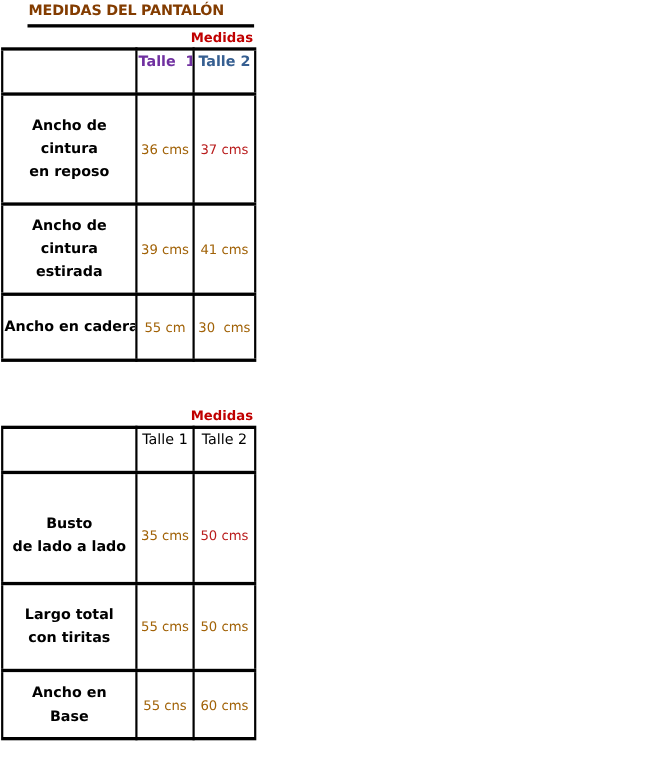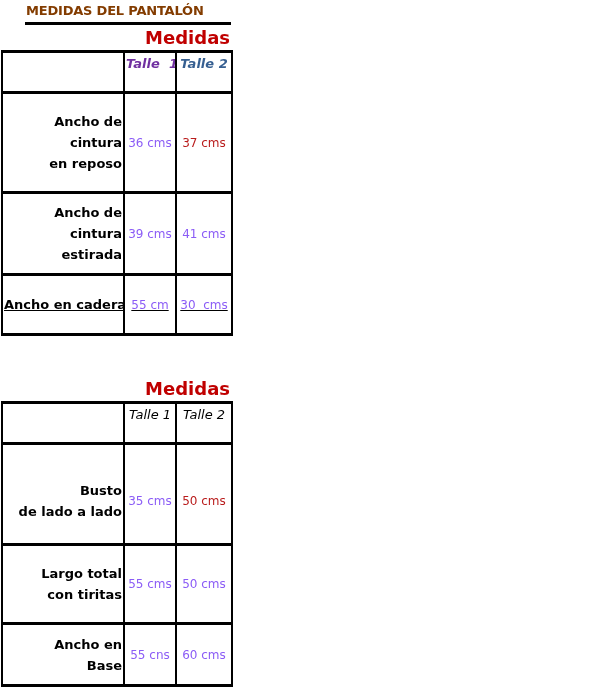--- a/index.html
+++ b/index.html
@@ -26,21 +26,21 @@
     color: #833C00;
     letter-spacing: -0.2px;
     white-space: pre;
   }
   .section-title.underlined {
     padding-bottom: 4px;
     border-bottom: 3px solid #000000;
     margin-left: 24px;
   }
   .medidas-label {
-    font-size: 18px;
+    font-size: 12px;
     font-weight: bold;
     color: #C00000;
     text-align: right;
     margin: 2px 1px 2px 0;
     white-space: pre;
   }
   .blusa-section {
     margin-top: 42px;
   }
   .blusa-section .medidas-label {
@@ -67,38 +67,38 @@
     font-size: 13px;
     white-space: pre;
   }
   .pantalon-table td.header-cell { font-weight: bold; }
   .talle1-header { color: #7030A0; }
   .talle2-header { color: #365F91; }
   .blusa-table .talle1-header,
   .blusa-table .talle2-header { color: #000000; font-weight: normal; }
   td.label-cell {
     vertical-align: middle;
-    text-align: right;
+    text-align: center;
     font-size: 13px;
     font-weight: bold;
     line-height: 21px;
     white-space: pre;
   }
   td.value-cell {
     vertical-align: middle;
     text-align: center;
     font-size: 12px;
-    color: #8b5cf6;
+    color: #a16207;
     white-space: pre;
   }
   td.value-cell.muted { color: #b91c1c; }
-  tr.row-h-header  { height: 41px; font-style: italic; }
+  tr.row-h-header  { height: 41px; }
   tr.p-row-0 { height: 100px; }
   tr.p-row-1 { height: 82px; }
-  tr.p-row-2 { height: 60px; text-decoration: underline; }
+  tr.p-row-2 { height: 60px; }
   tr.b-row-0 { height: 101px; }
   tr.b-row-1 { height: 79px; margin-top: 44px; }
   tr.b-row-2 { height: 62px; }
   tr.b-row-0 td { padding-top: 14px; }
 </style>
 </head>
 <body>
 
 <div class="page">
 

